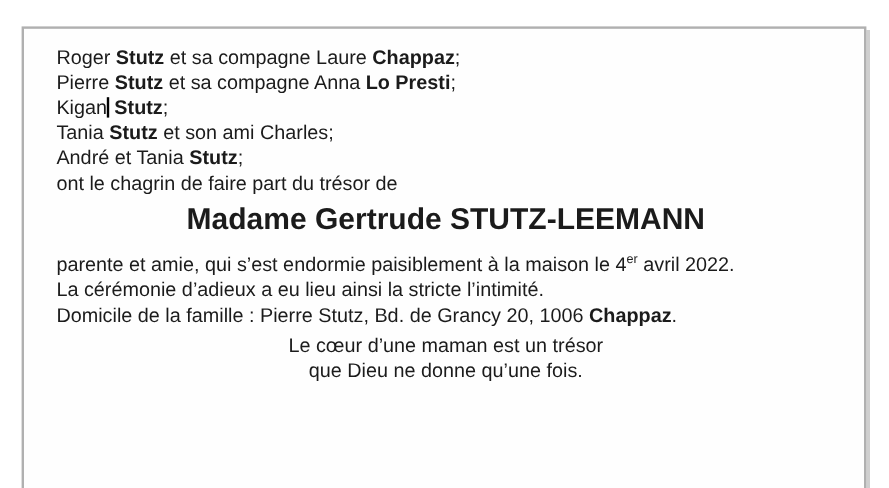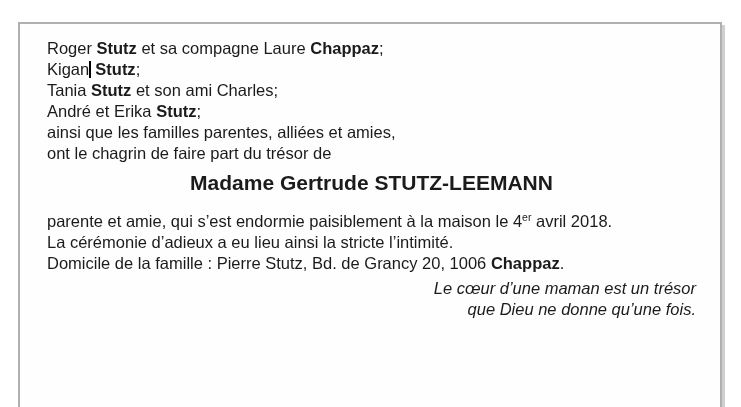--- a/index.html
+++ b/index.html
@@ -25,31 +25,30 @@
     background: #fefefe;
     border: 2px solid #b0b0b0;
     box-shadow: 3px 3px 0 0 #cfcfcf;
     padding: 14px 24px 0 27px;
     font-size: 16.5px;
     line-height: 21px;
   }
   .ln { white-space: nowrap; }
   .ln b { font-weight: bold; }
   .title {
-    font-size: 21px;
+    font-size: 25px;
     line-height: 26px;
     font-weight: bold;
     text-align: center;
     margin: 6px 0 15px 0;
     white-space: nowrap;
   }
   .verse {
     margin-top: 4px;
-    text-align: right;
-    font-style: italic;
+    text-align: center;
   }
   .caret {
     display: inline-block;
     width: 1.5px;
     height: 17px;
     background: #000;
     vertical-align: -3px;
   }
   sup {
     font-size: 10.5px;
@@ -58,31 +57,31 @@
     text-align: center;
   }
 </style>
 </head>
 <body>
 
 <div class="sheet">
 
   <div>
     <div class="ln"><span>Roger </span><b>Stutz</b><span> et sa compagne Laure </span><b>Chappaz</b><span>;</span></div>
+    <div class="ln"><span>Pierre </span><b>Stutz</b><span> et sa compagne Anna </span><b>Lo Presti</b><span>;</span></div>
     <div class="ln"><span>Kigan</span><span class="caret"></span><span> </span><b>Stutz</b><span>;</span></div>
     <div class="ln"><span>Tania </span><b>Stutz</b><span> et son ami Charles;</span></div>
-    <div class="ln"><span>André et Erika </span><b>Stutz</b><span>;</span></div>
-    <div class="ln"><span>ainsi que les familles parentes, alliées et amies,</span></div>
+    <div class="ln"><span>André et Tania </span><b>Stutz</b><span>;</span></div>
     <div class="ln"><span>ont le chagrin de faire part du trésor de</span></div>
   </div>
 
   <div class="title">Madame Gertrude STUTZ-LEEMANN</div>
 
   <div>
-    <div class="ln"><span>parente et amie, qui s’est endormie paisiblement à la maison le 4</span><sup>er</sup><span> avril 2018.</span></div>
+    <div class="ln"><span>parente et amie, qui s’est endormie paisiblement à la maison le 4</span><sup>er</sup><span> avril 2022.</span></div>
     <div class="ln"><span>La cérémonie d’adieux a eu lieu ainsi la stricte l’intimité.</span></div>
     <div class="ln"><span>Domicile de la famille : Pierre Stutz, Bd. de Grancy 20, 1006 </span><b>Chappaz</b><span>.</span></div>
   </div>
 
   <div class="verse">
     <div class="ln"><span>Le cœur d’une maman est un trésor</span></div>
     <div class="ln"><span>que Dieu ne donne qu’une fois.</span></div>
   </div>
 
 </div>

